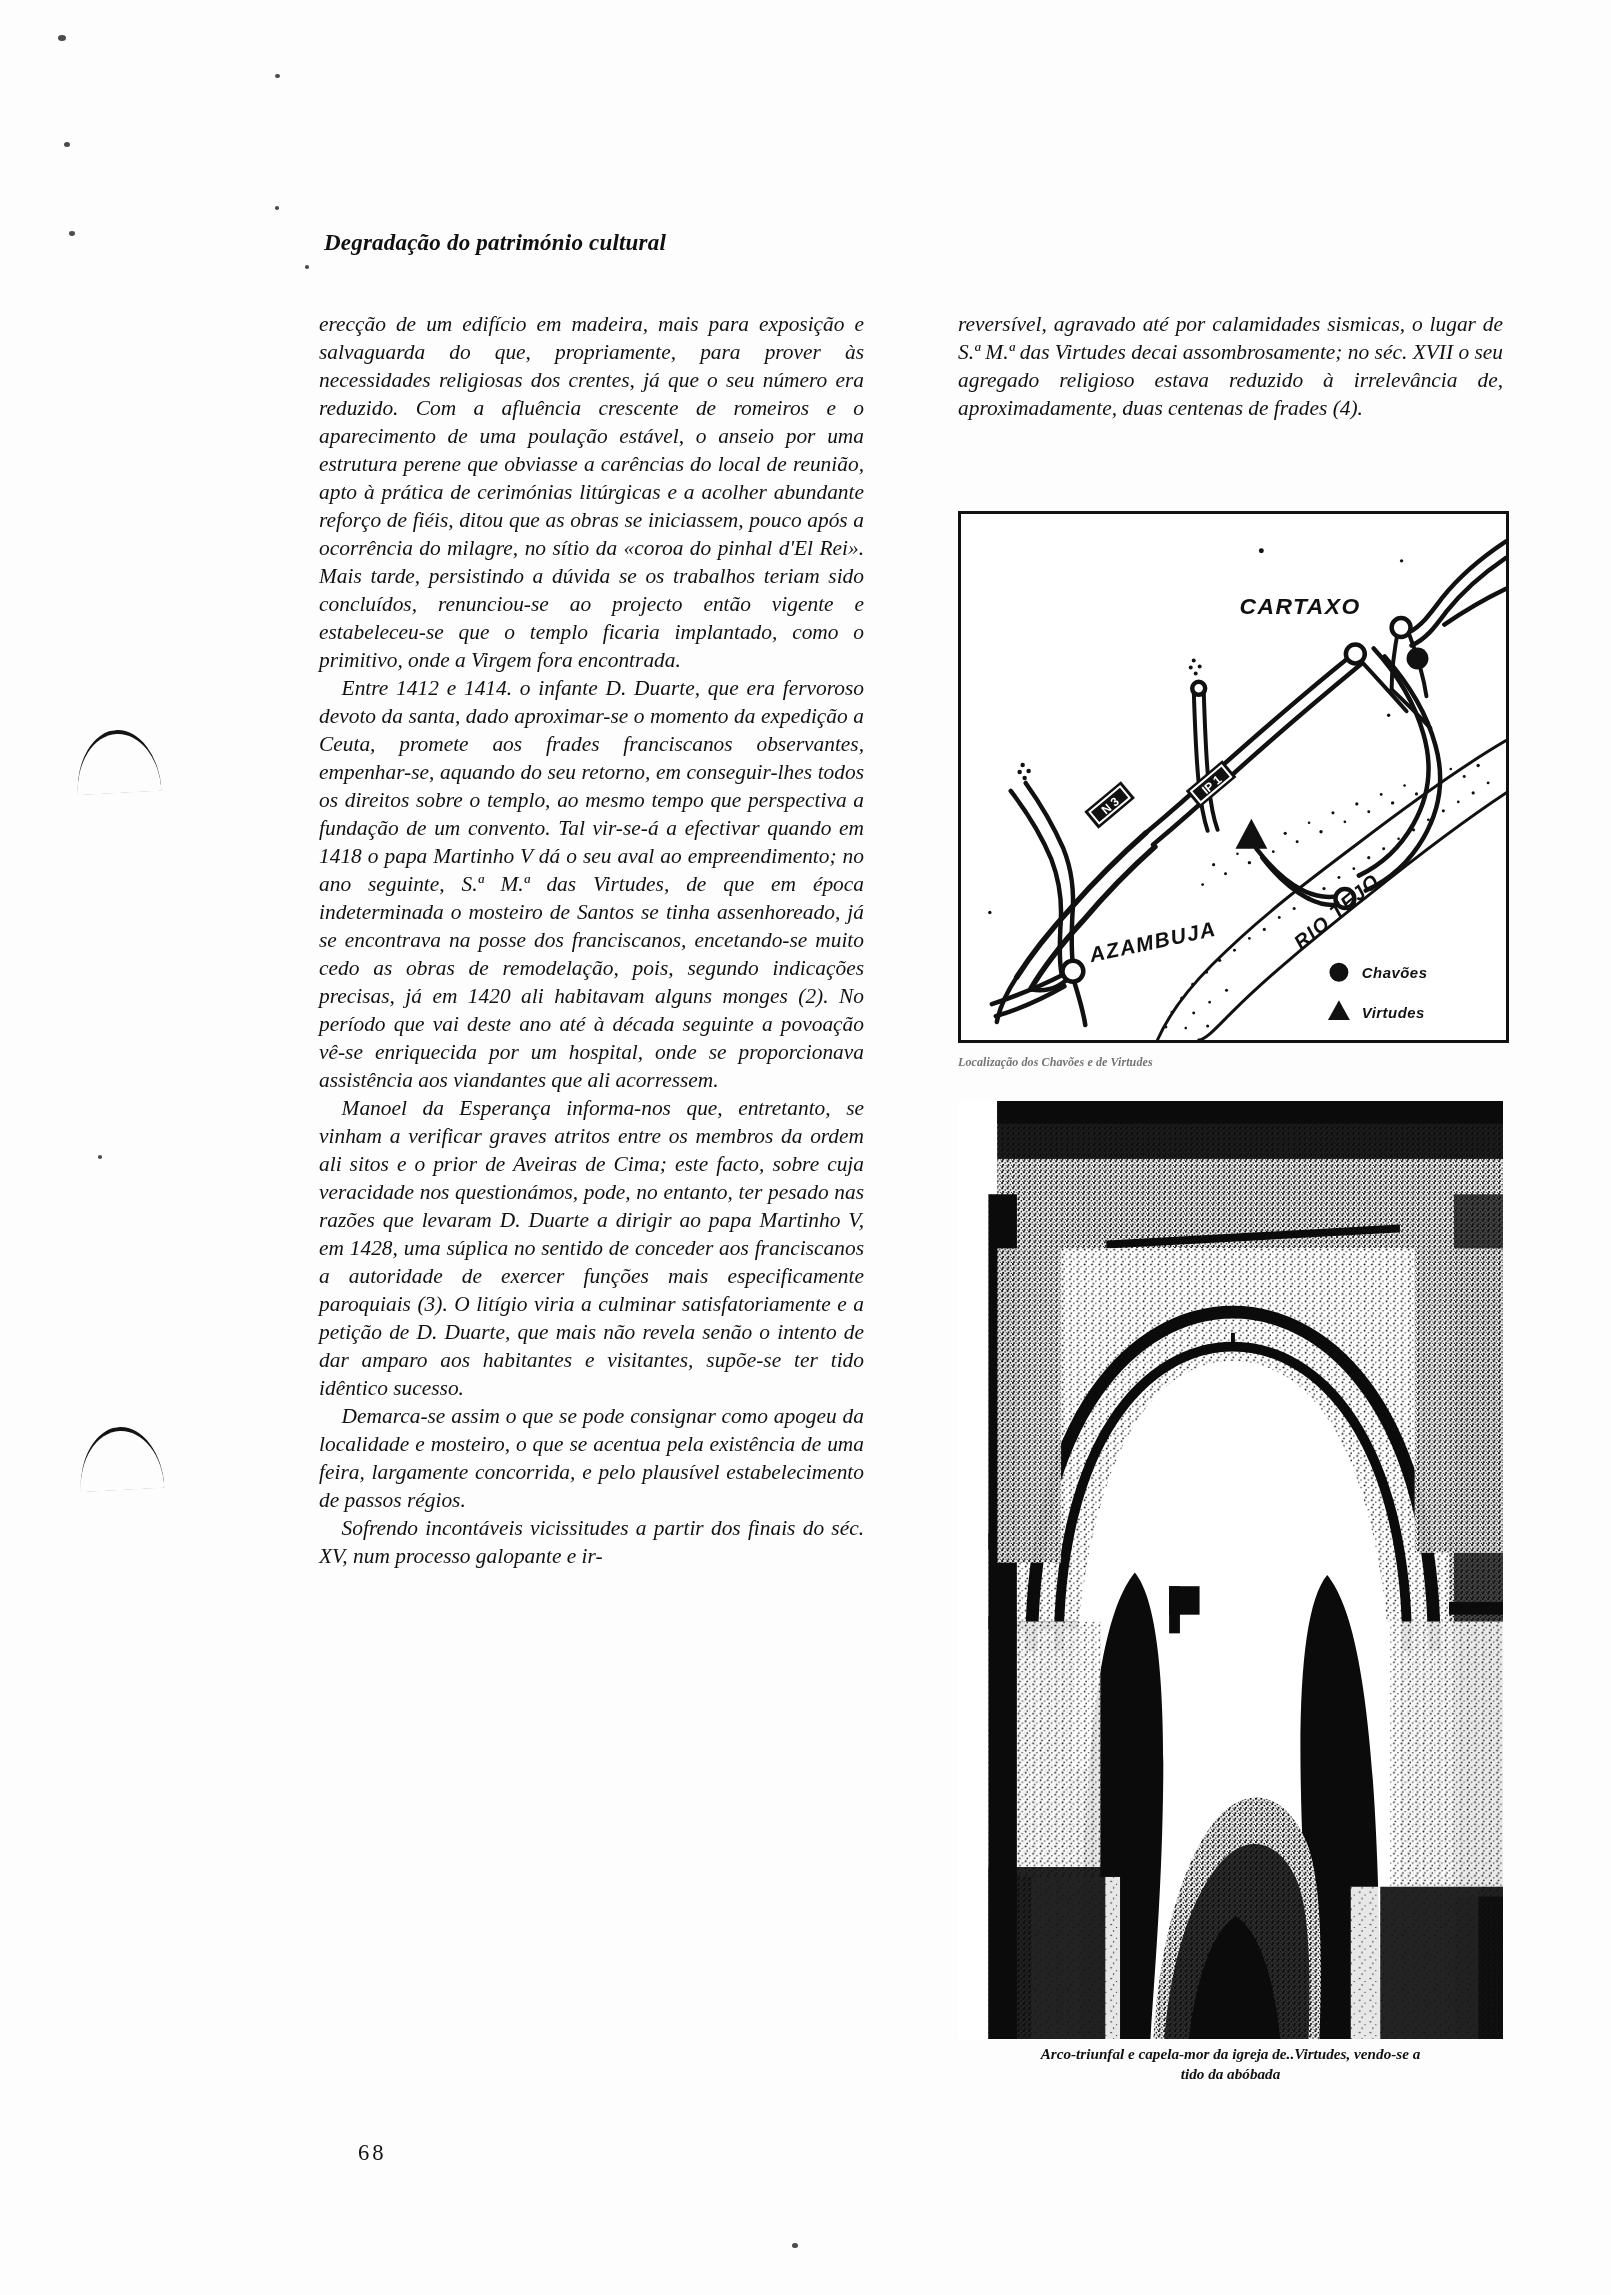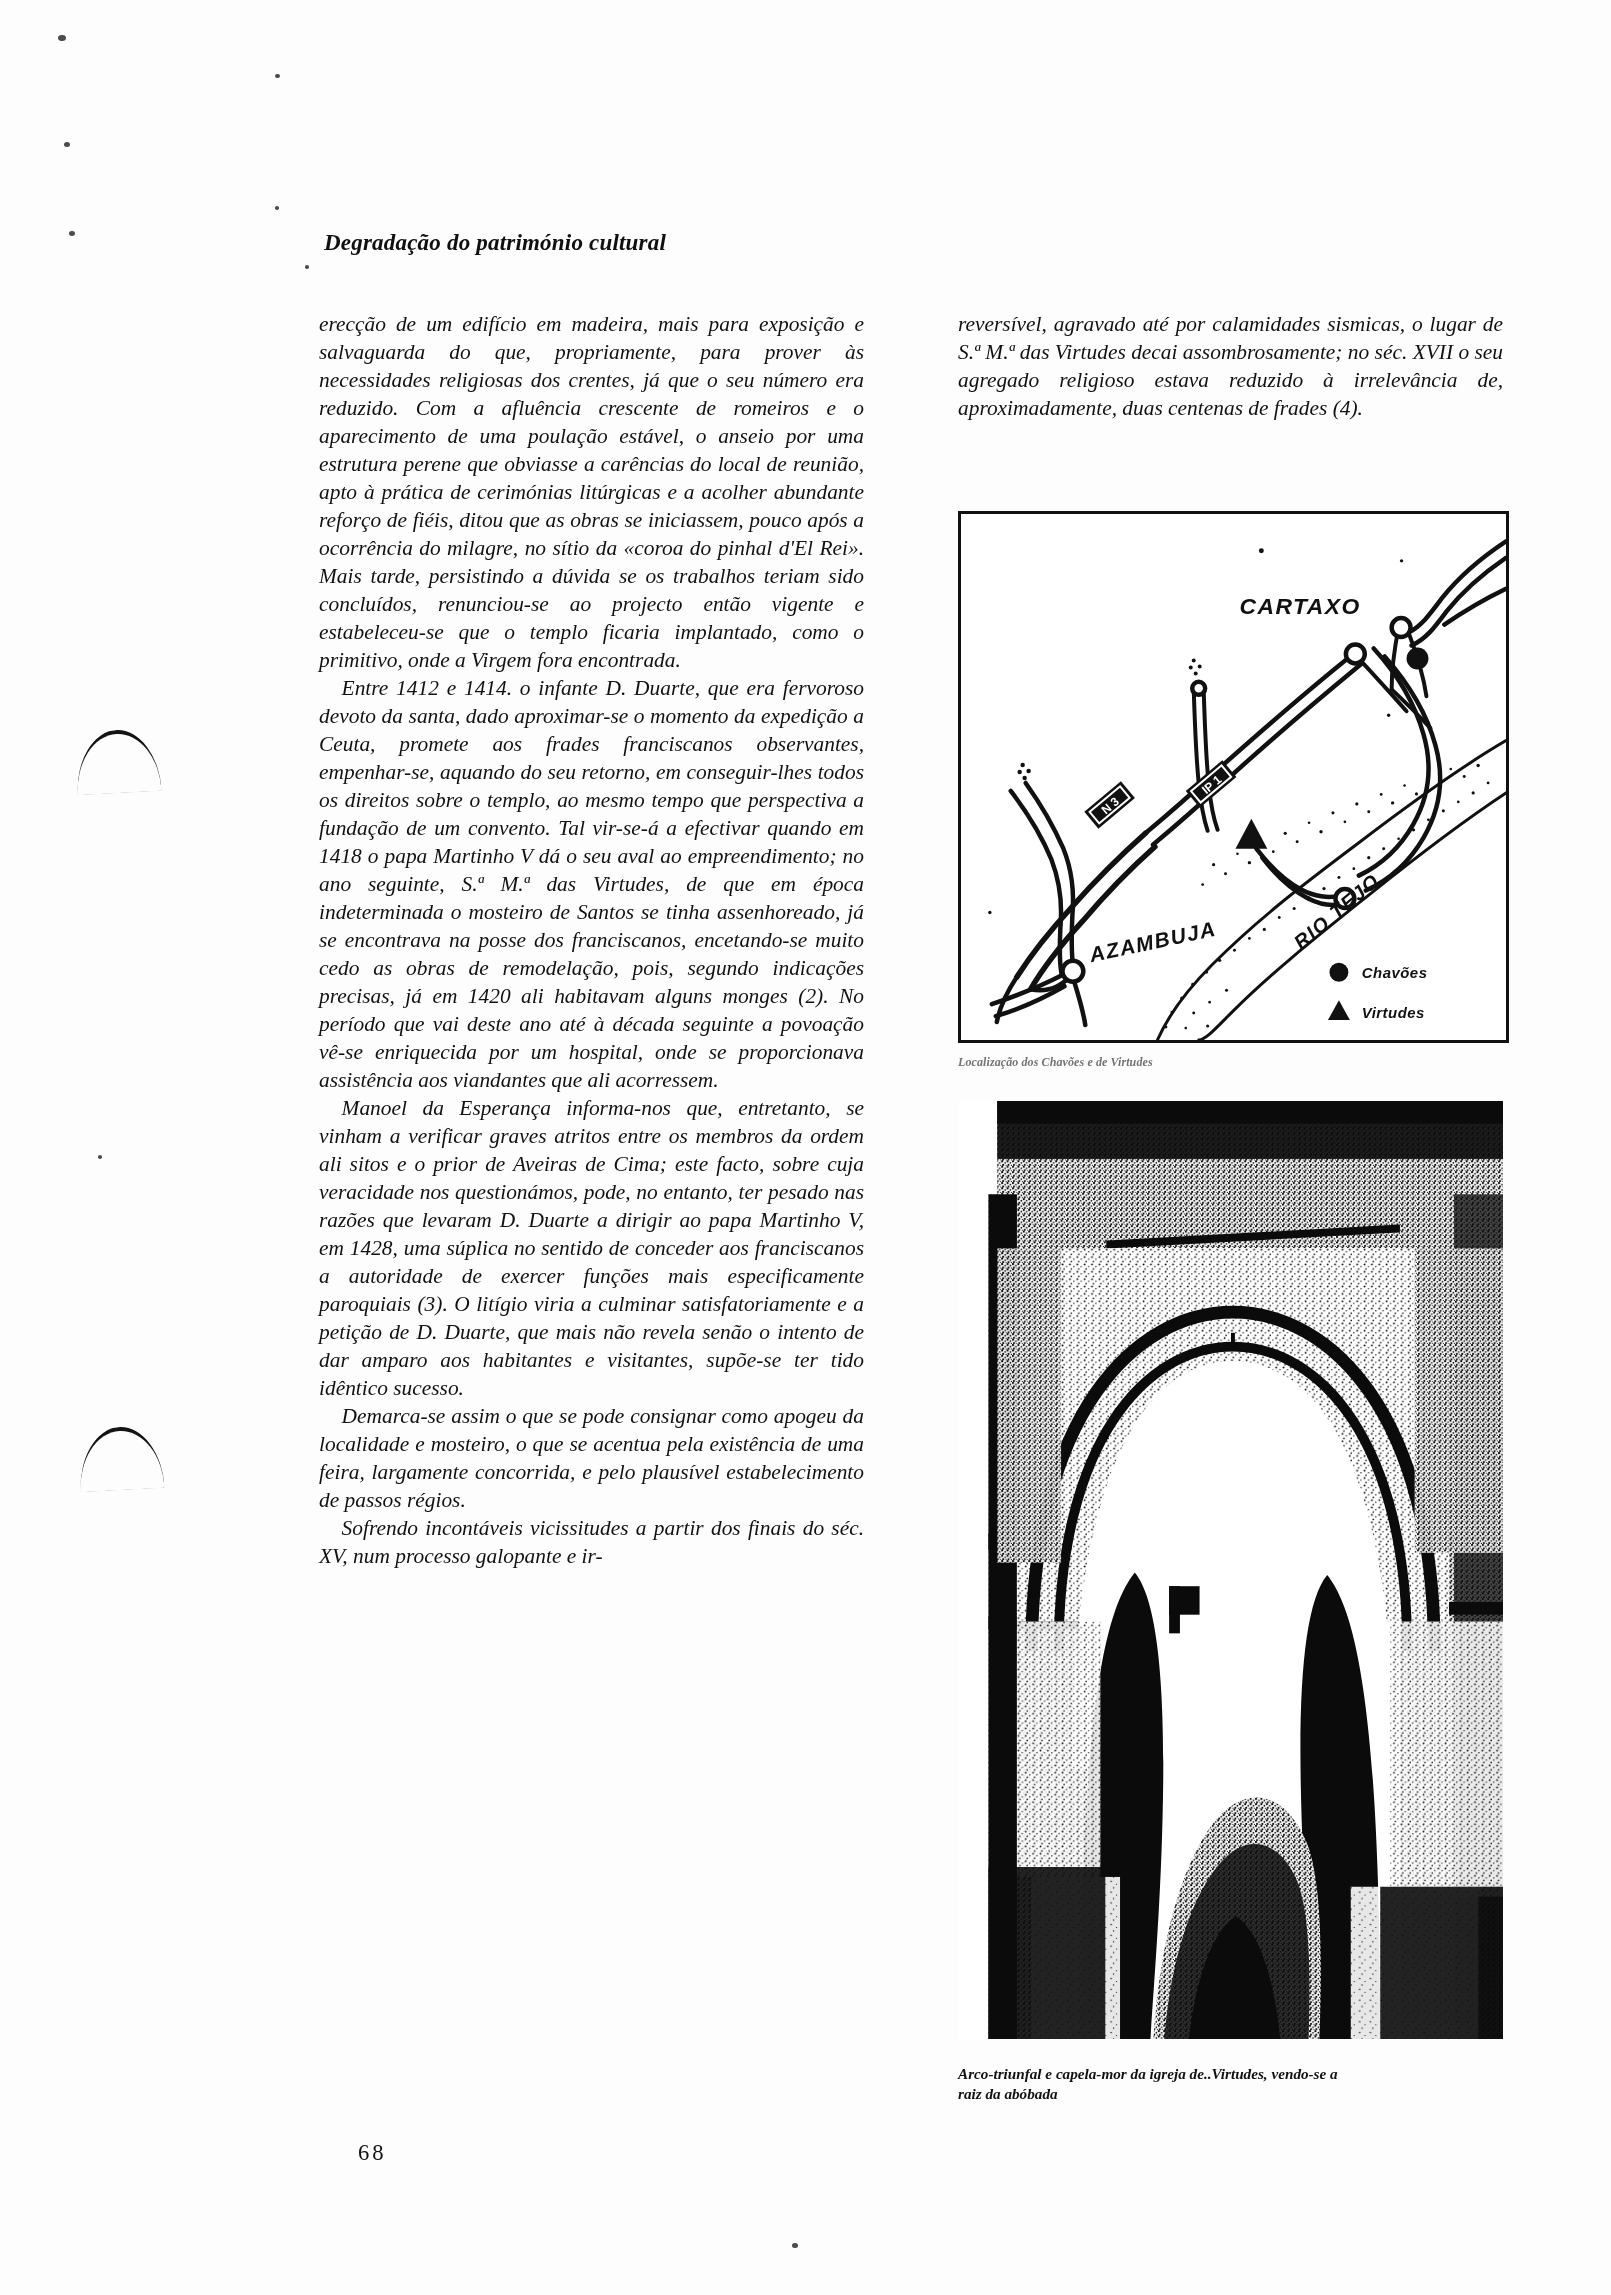--- a/index.html
+++ b/index.html
@@ -150,28 +150,29 @@
   #photo-frame {
     position: relative;
     width: 545px;
     height: 938px;
     background: #ffffff;
     overflow: hidden;
   }
   #photo-frame svg { display: block; width: 100%; height: 100%; }
 
   #photo-caption {
-    margin-top: 25px;
+    margin-top: 5px;
     font-family: "Liberation Serif", "DejaVu Serif", serif;
     font-style: italic;
     font-weight: 700;
     font-size: 15.2px;
     line-height: 20px;
     color: #111;
     width: 545px;
+    text-align: center;
   }
 </style>
 </head>
 <body>
 
 <div id="page">
 
   <div class="margin-arc" style="left:76px; top:730px;"></div>
   <div class="margin-arc" style="left:79px; top:1427px;"></div>
 
@@ -458,18 +459,18 @@
           <path d="M860 1600 L1110 1600 L1110 1910 L860 1910 Z" fill="#0b0b0b" opacity=".9"></path>
 
           <rect x="80" y="0" width="1030" height="46" fill="#0b0b0b"></rect>
         </g>
       </svg>
     </div>
 
     <figcaption id="photo-caption">
       <span>Arco-triunfal e capela-mor da igreja de..Virtudes, vendo-se a</span>
       <br>
-      <span>raiz da abóbada</span>
+      <span>tido da abóbada</span>
     </figcaption>
   </figure>
 
 </div>
 
 
 </body></html>

